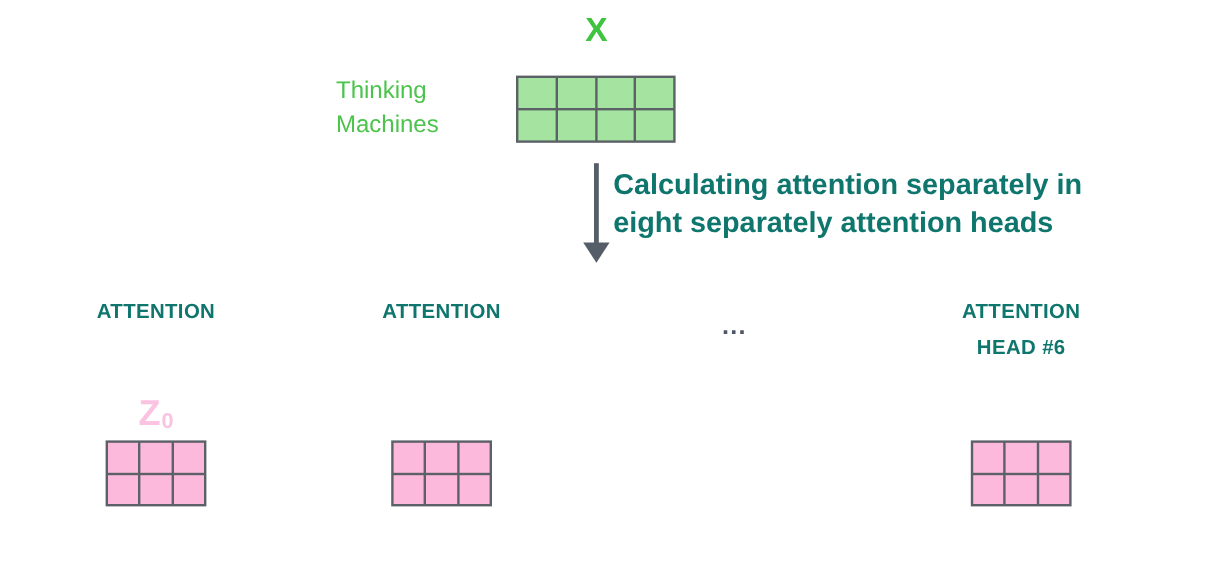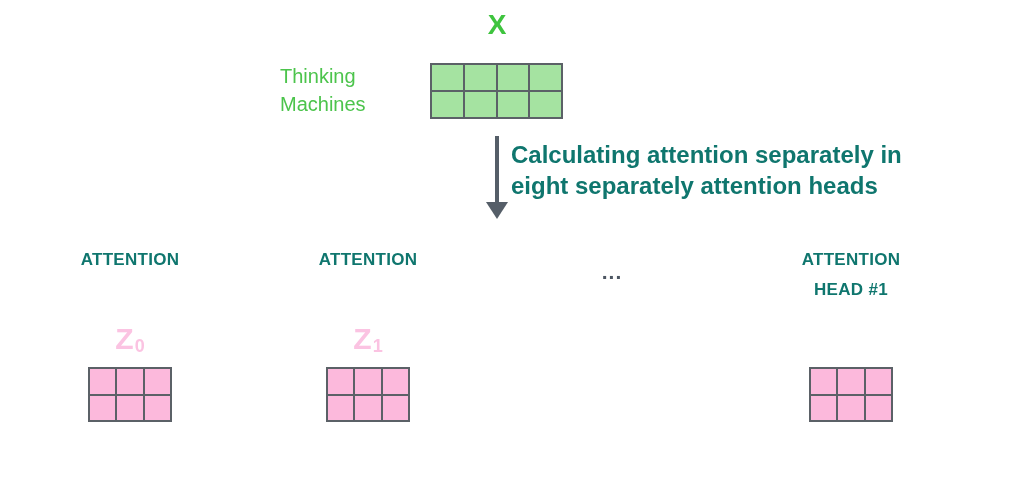--- a/index.html
+++ b/index.html
@@ -84,21 +84,21 @@
     color: #0f766e;
     line-height: 30px;
     letter-spacing: 0.3px;
   }
   .z-label {
     position: absolute;
     width: 200px; top: 322px;
     text-align: center;
     font-size: 30px; font-weight: 700;
     color: #fbc3e2;
-    line-height: 34px;
+    line-height: 46px;
   }
   .z-label-0 { left: 30px; }
   .z-label-1 { left: 268px; }
   .z-label-7 { left: 751px; }
   .z-sub {
     font-size: 18px;
     position: relative;
     top: 3px;
     margin-left: 1px;
   }
@@ -151,37 +151,34 @@
       <div class="cell"></div>
       <div class="cell"></div>
       <div class="cell"></div>
       <div class="cell"></div>
       <div class="cell"></div>
     </div>
 
   <div class="head-col head-col-1">
     <div class="head-title">ATTENTION</div>
   </div>
-  <div class="z-label z-label-1">
-    <span>Z</span><span class="z-sub">1</span>
-  </div>
   <div class="matrix matrix-z matrix-z1" style="grid-template-columns: repeat(3, 1fr); --cell-fill: #fcb9dc;">
       <div class="cell"></div>
       <div class="cell"></div>
       <div class="cell"></div>
       <div class="cell"></div>
       <div class="cell"></div>
       <div class="cell"></div>
     </div>
 
   <div class="ellipsis">...</div>
 
   <div class="head-col head-col-7">
     <div class="head-title">ATTENTION</div>
-    <div class="head-title">HEAD #1</div>
+    <div class="head-title">HEAD #6</div>
   </div>
   <div class="matrix matrix-z matrix-z7" style="grid-template-columns: repeat(3, 1fr); --cell-fill: #fcb9dc;">
       <div class="cell"></div>
       <div class="cell"></div>
       <div class="cell"></div>
       <div class="cell"></div>
       <div class="cell"></div>
       <div class="cell"></div>
     </div>
 

